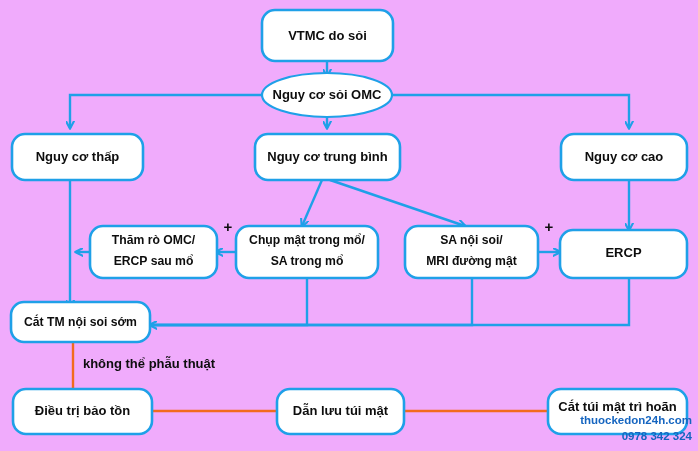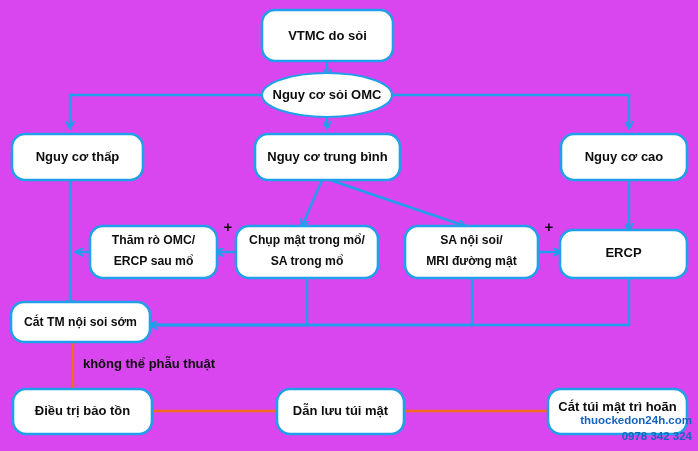--- a/index.html
+++ b/index.html
@@ -7,21 +7,21 @@
     padding: 0;
     background: #ffffff;
   }
   body {
     font-family: "Liberation Sans", sans-serif;
   }
   #canvas {
     position: relative;
     width: 698px;
     height: 451px;
-    background: #d946ef;
+    background: #f0abfc;
     overflow: hidden;
   }
   svg#flow {
     position: absolute;
     left: 0;
     top: 0;
     width: 698px;
     height: 451px;
   }
   .node-rect {

